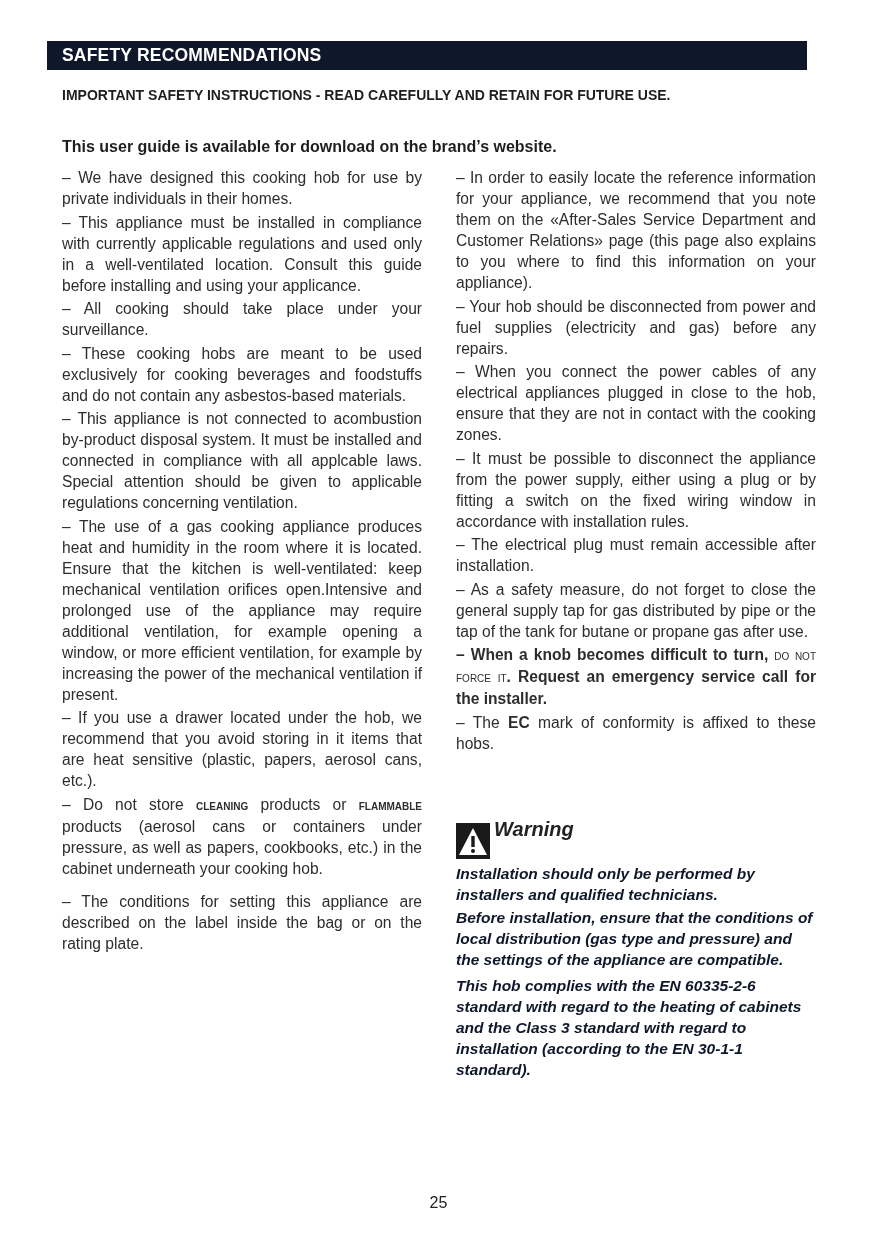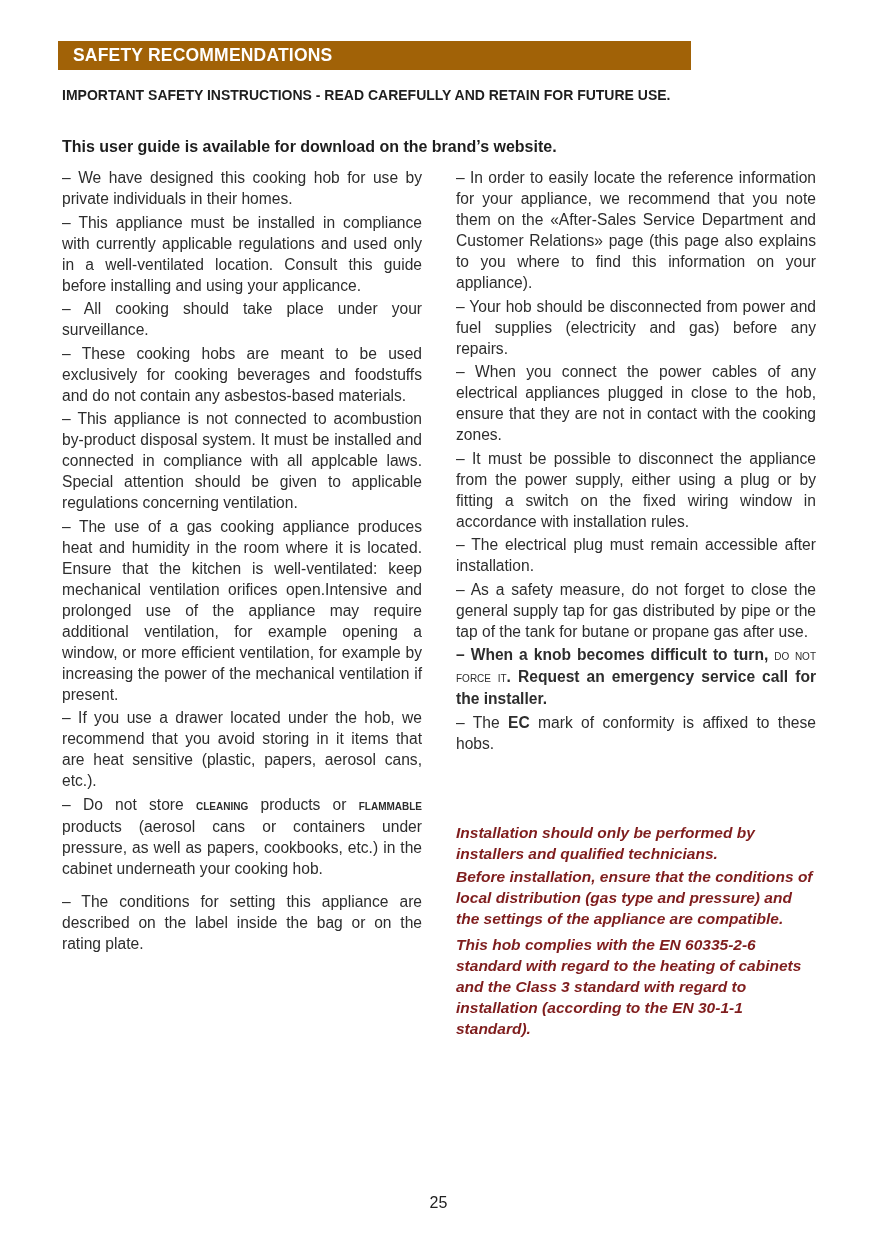--- a/index.html
+++ b/index.html
@@ -1,19 +1,19 @@
 <!DOCTYPE html>
 <html><head>
 <meta charset="utf-8">
 <style>
   html, body { margin: 0; padding: 0; background: #ffffff; }
   body { width: 877px; height: 1241px; position: relative; overflow: hidden;
          font-family: "Liberation Sans", sans-serif; color: #2a2a2a; }
-  .header-bar { position: absolute; left: 58px; top: 41px; width: 633px; height: 29px;
-                background: #a16207; }
+  .header-bar { position: absolute; left: 47px; top: 41px; width: 760px; height: 29px;
+                background: #0f172a; }
   .header-bar span { position: absolute; left: 15px; top: 4px; color: #ffffff;
                      font-size: 17.5px; font-weight: bold; letter-spacing: 0.2px; }
   .important { position: absolute; left: 62px; top: 85px; width: 754px;
                font-size: 14px; font-weight: bold; line-height: 21px; color: #1e1e1e;
                text-align: justify; text-align-last: left; }
   .download { position: absolute; left: 62px; top: 138px; width: 754px;
               font-size: 16px; font-weight: bold; color: #1e1e1e; }
   .col { position: absolute; top: 167px; width: 360px; font-size: 15.6px;
          line-height: 21px; color: #2d2d2d; }
   .col-left { left: 62px; }
@@ -21,21 +21,21 @@
   .para { margin: 0 0 2.5px 0; text-align: justify; }
   .sc { font-variant: small-caps; font-size: 0.92em; font-weight: bold; }
   .b { font-weight: bold; }
   .warning-block { position: absolute; left: 456px; top: 818px; width: 360px; }
   .warning-head { display: flex; align-items: flex-start; }
   .warn-icon { width: 34px; height: 36px; background: #1a1a1a; position: relative;
                margin-top: 5px; margin-right: 4px; }
   .warn-icon svg { position: absolute; left: 2px; top: 4px; }
   .warn-title { font-size: 20px; font-weight: bold; font-style: italic; color: #222; }
   .warn-text { font-size: 15.5px; font-weight: bold; font-style: italic; line-height: 21px;
-               color: #7f1d1d; margin: 0; }
+               color: #0f172a; margin: 0; }
   .warn-p1 { margin-top: 4px; }
   .warn-p2 { margin-top: 2px; }
   .warn-p3 { margin-top: 5px; }
   .page-number { position: absolute; left: 0; width: 877px; top: 1194px; text-align: center;
                  font-size: 16px; color: #222; }
 </style>
 </head>
 <body>
 
 <div class="header-bar">
@@ -62,18 +62,28 @@
   <p class="para">– Your hob should be disconnected from power and fuel supplies (electricity and gas) before any repairs.</p>
   <p class="para">– When you connect the power cables of any electrical appliances plugged in close to the hob, ensure that they are not in contact with the cooking zones.</p>
   <p class="para">–  It must be possible to disconnect the appliance from the power supply, either using a plug or by fitting a switch on the fixed wiring window in accordance with installation rules.</p>
   <p class="para">– The electrical plug must remain accessible after installation.</p>
   <p class="para">– As a safety measure, do not forget to close the general supply tap for gas distributed by pipe or the tap of the tank for butane or propane gas after use.</p>
   <p class="para b"><span>– When a knob becomes difficult to turn, </span><span class="sc" style="font-weight:normal">do not force it</span><span>. Request an emergency service call for the installer.</span></p>
   <p class="para"><span>– The </span><span class="b">EC</span><span> mark of conformity is affixed to these hobs.</span></p>
 </div>
 
 <div class="warning-block">
+  <div class="warning-head">
+    <div class="warn-icon">
+      <svg width="30" height="29" viewBox="0 0 30 29">
+        <polygon points="15,1 29,28 1,28" fill="#ffffff"></polygon>
+        <rect x="13.3" y="9" width="3.4" height="11" fill="#1a1a1a"></rect>
+        <circle cx="15" cy="24" r="2" fill="#1a1a1a"></circle>
+      </svg>
+    </div>
+    <div class="warn-title">Warning</div>
+  </div>
   <p class="warn-text warn-p1"> Installation should only be performed by installers and qualified technicians.</p>
   <p class="warn-text warn-p2">Before installation, ensure that the conditions of local distribution (gas type and pressure) and the settings of the appliance are compatible.</p>
   <p class="warn-text warn-p3">This hob complies with the EN 60335-2-6 standard with regard to the heating of cabinets and the Class 3 standard with regard to installation (according to the EN 30-1-1 standard).</p>
 </div>
 
 <div class="page-number">25</div>
 
 </body></html>

